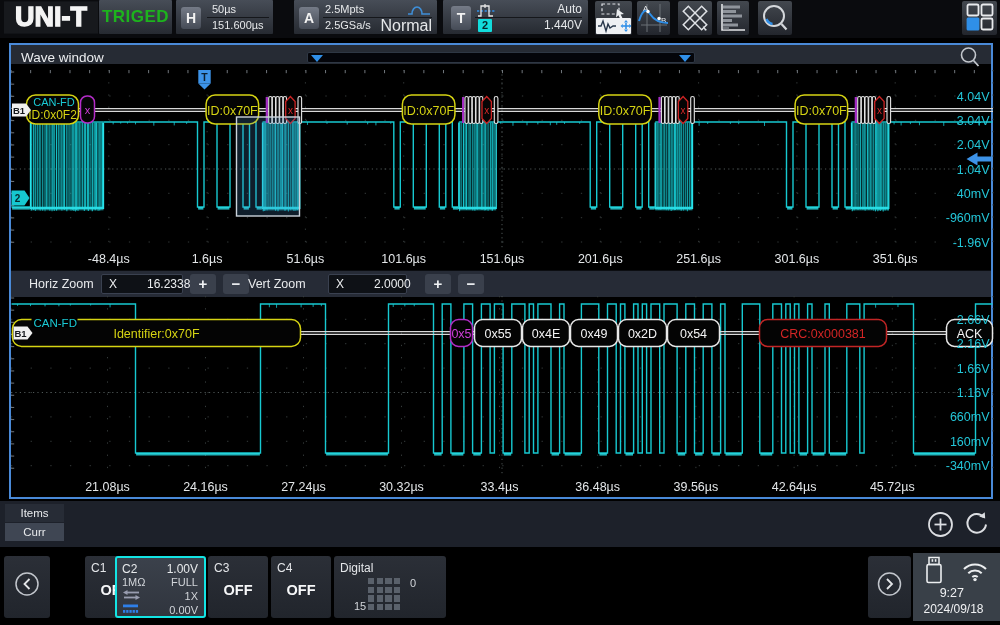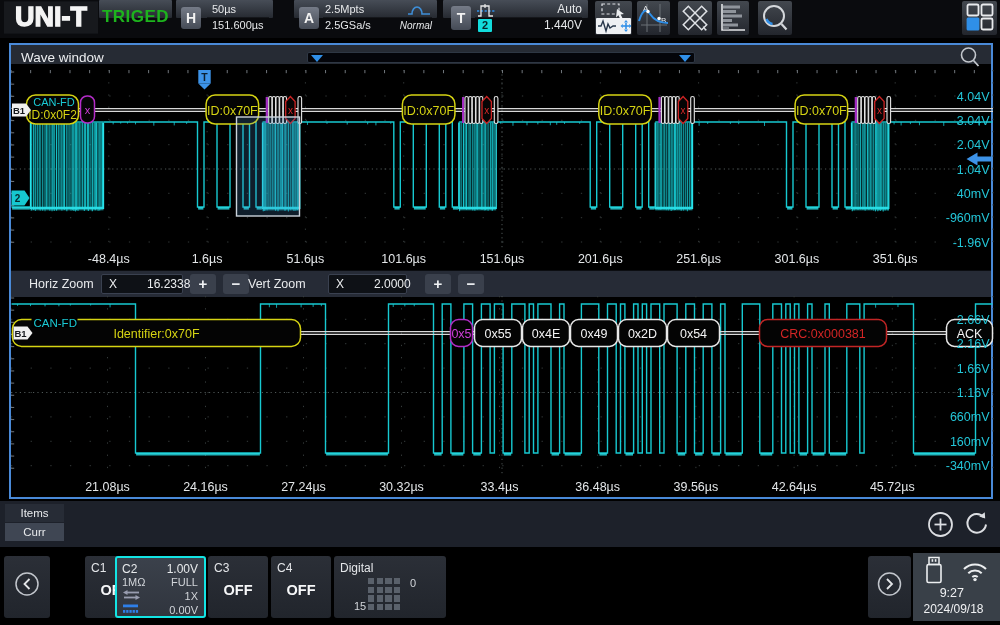--- a/index.html
+++ b/index.html
@@ -2,21 +2,21 @@
 <html><head>
 <meta charset="utf-8">
 <style>
   * { margin:0; padding:0; box-sizing:border-box; }
   html,body { background:#000; }
   body { font-family:"Liberation Sans", sans-serif; }
   #screen { position:relative; width:1000px; height:625px; background:#000; overflow:hidden; }
 
   
   #topbar { position:absolute; left:0; top:0; width:1000px; height:38px; background:#0a0b0e; }
-  .tile { position:absolute; top:0; height:18px; background:linear-gradient(#474d57,#262a31); border-radius:1px; }
+  .tile { position:absolute; top:0; height:34px; background:linear-gradient(#474d57,#262a31); border-radius:1px; }
   .icontile { position:absolute; top:1px; height:34px; background:linear-gradient(#43484f,#23262d); border-radius:2px; }
   #logo { position:absolute; left:4px; top:2px; width:94px; height:31px; background:#17191d;
           color:#f4f4f4; font-size:27px; font-weight:bold; letter-spacing:0px; text-align:center; -webkit-text-stroke:1.3px #f4f4f4;
           line-height:30px; transform:scaleY(1.04); }
   #trig-tile { left:99px; width:73px; text-align:center; }
   #trig-tile span { color:#1db31d; font-size:17px; font-weight:bold; line-height:33px; letter-spacing:.5px; }
   .letterbox { position:absolute; top:7px; width:20px; height:22px; border-radius:3px;
                background:linear-gradient(#757b87,#454b56); color:#f2f2f2; font-size:14px;
                font-weight:bold; text-align:center; line-height:22px; }
   .tv { position:absolute; font-size:11px; color:#e6e8ea; line-height:13px; }
@@ -87,21 +87,21 @@
     </div>
 
     <div class="tile" style="left:294px;width:143px;">
       <div class="letterbox" style="left:5px;">A</div>
       <div class="tv" style="left:31px;top:3px;">2.5Mpts</div>
       <div class="divider" style="left:29px;width:109px;"></div>
       <div class="tv" style="left:31px;top:19px;">2.5GSa/s</div>
       <svg width="24" height="13" style="position:absolute;left:113px;top:3px;">
         <path d="M1,11 h4 a5,7 0 0 1 10,0 h8" fill="none" stroke="#3f8fd8" stroke-width="1.6"></path>
       </svg>
-      <div class="tv" style="right:5px;top:19px;font-size:10px;font-style:italic;">Normal</div>
+      <div class="tv" style="right:5px;top:19px;font-size:16px;">Normal</div>
     </div>
 
     <div class="tile" style="left:443px;width:145px;">
       <div class="letterbox" style="left:8px;top:6px;height:24px;line-height:24px;">T</div>
       <svg width="18" height="15" style="position:absolute;left:34px;top:3px;">
         <line x1="0" y1="8" x2="18" y2="8" stroke="#2f8fe8" stroke-width="1.3" stroke-dasharray="2.2,1.6"></line>
         <path d="M1,13 h3 V3 h8 V13 h4" fill="none" stroke="#e8e8e8" stroke-width="1.3"></path>
         <line x1="8" y1="1" x2="8" y2="5" stroke="#e8e8e8" stroke-width="1.2"></line>
       </svg>
       <div class="tv" style="right:6px;top:3px;font-size:12px;">Auto</div>

